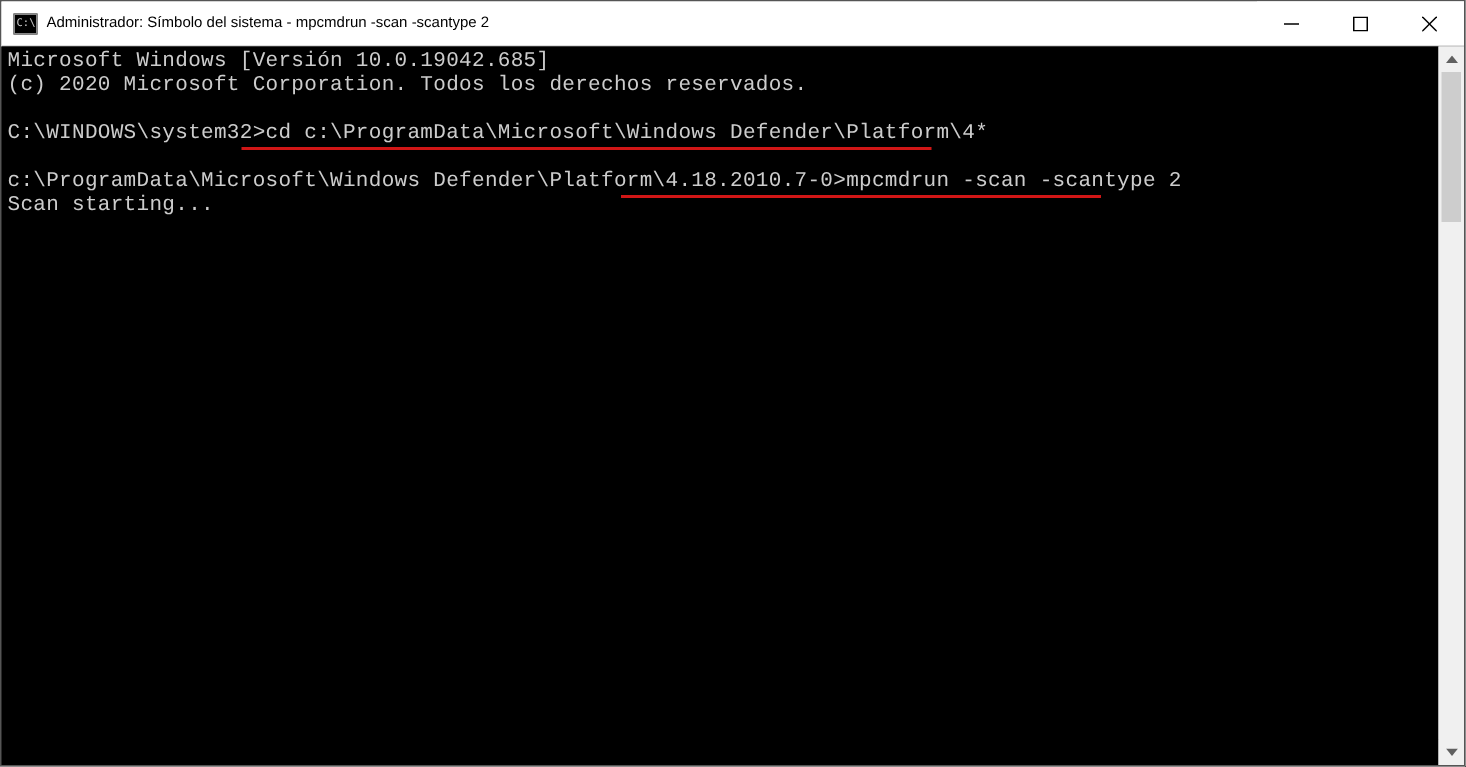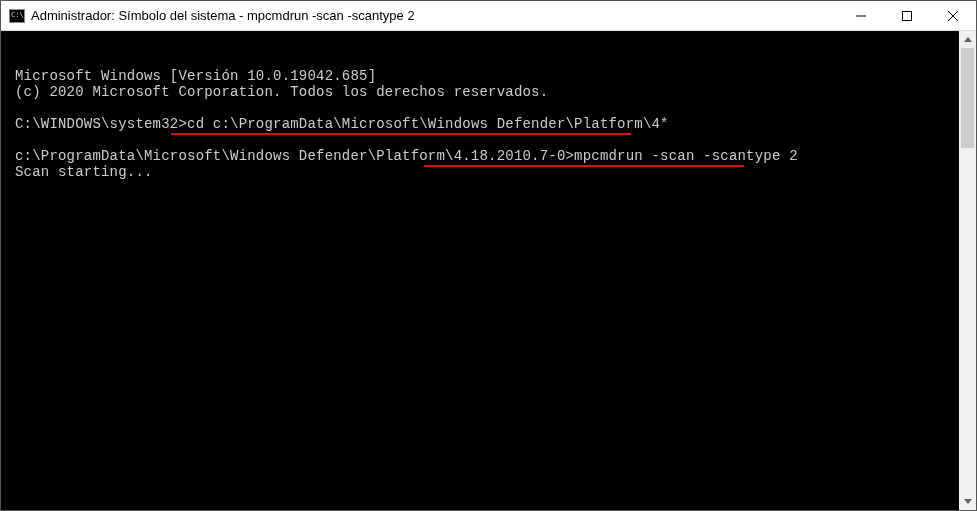--- a/index.html
+++ b/index.html
@@ -1,26 +1,26 @@
 <!DOCTYPE html>
 <html><head>
 <meta charset="utf-8">
 <style>
   * { margin: 0; padding: 0; box-sizing: border-box; }
   html, body { width: 977px; height: 511px; font-family: "Segoe UI", Tahoma, sans-serif; background: #fff; overflow: hidden; }
   .window { width: 977px; height: 511px; border: 1px solid #555; background: #fff; display: flex; flex-direction: column; }
   .titlebar { height: 30px; background: #fff; display: flex; align-items: center; border-bottom: 1px solid #ddd; }
   .titlebar-icon { width: 16px; height: 14px; margin: 0 6px 0 8px; background: #000; border: 1px solid #888; position: relative; }
   .titlebar-icon::after { content: "C:\\"; color: #ccc; font-size: 7px; position: absolute; top: 1px; left: 1px; font-family: Consolas, monospace; }
-  .titlebar-text { flex: 1; font-size: 13px; color: #000; white-space: nowrap; overflow: hidden; }
+  .titlebar-text { flex: 1; font-size: 10px; color: #000; white-space: nowrap; overflow: hidden; }
   .titlebar-buttons { display: flex; height: 100%; }
   .tb-btn { width: 46px; height: 100%; display: flex; align-items: center; justify-content: center; font-size: 12px; color: #000; background: #fff; cursor: default; }
   .tb-btn svg { width: 10px; height: 10px; }
   .client { flex: 1; display: flex; background: #000; position: relative; }
-  .terminal { flex: 1; background: #000; color: #ccc; font-family: Consolas, "Courier New", monospace; font-size: 14px; line-height: 16px; padding: 2px 2px 2px 14px; white-space: pre; letter-spacing: 0.2px; overflow: hidden; margin-top: 35px; }
+  .terminal { flex: 1; background: #000; color: #ccc; font-family: Consolas, "Courier New", monospace; font-size: 14px; line-height: 16px; padding: 2px 2px 2px 4px; white-space: pre; letter-spacing: 0.2px; overflow: hidden; }
   .scrollbar { width: 17px; background: #f0f0f0; display: flex; flex-direction: column; align-items: center; }
   .sb-btn { width: 17px; height: 17px; background: #f0f0f0; display: flex; align-items: center; justify-content: center; color: #606060; font-size: 9px; }
   .sb-track { flex: 1; width: 17px; background: #f0f0f0; position: relative; }
   .sb-thumb { position: absolute; top: 0; left: 2px; width: 13px; height: 100px; background: #cdcdcd; }
   .line { position: relative; }
   .underline { position: absolute; height: 2px; background: #d01616; }
 </style>
 </head>
 <body>
 

